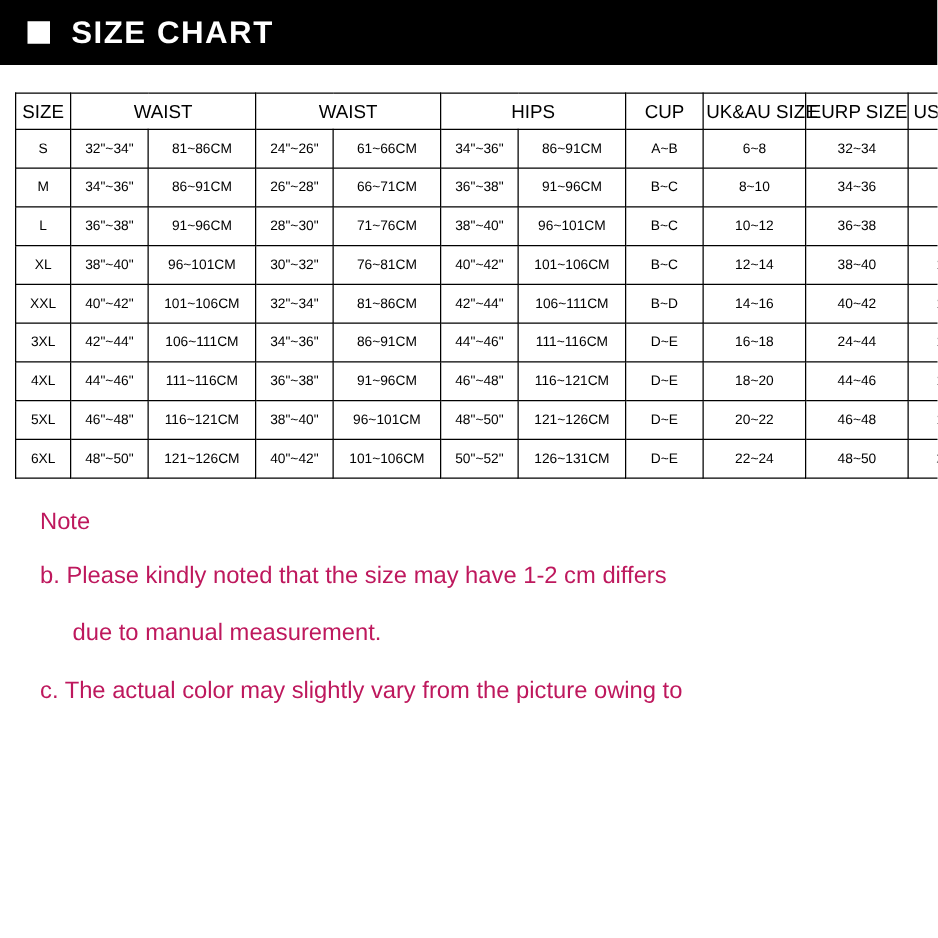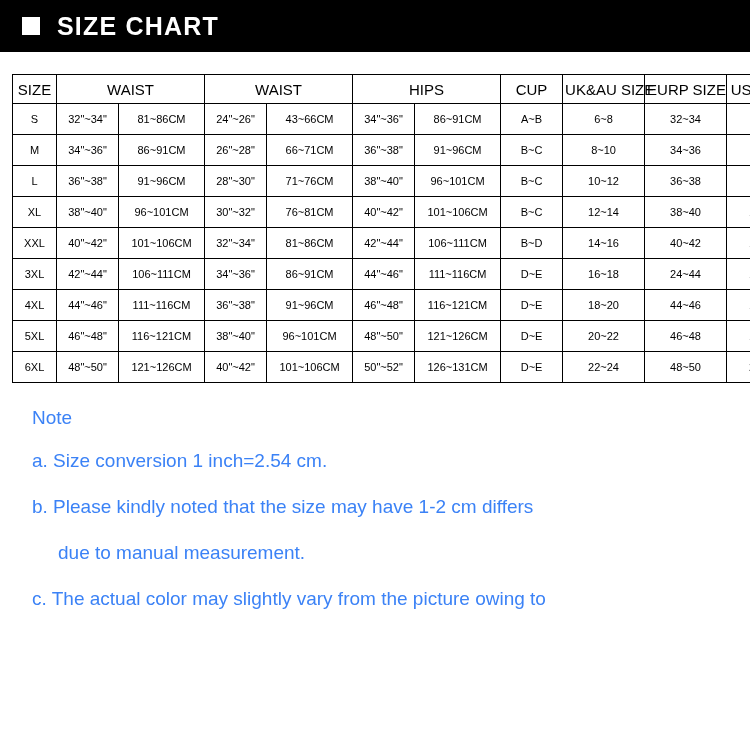--- a/index.html
+++ b/index.html
@@ -86,21 +86,21 @@
   col.c-usa    { width: 76px; }
 
   
   .notes {
     position: absolute;
     left: 32px;
     top: 398px;
     width: 700px;
     font-size: 19px;
     line-height: 46px;
-    color: #3b82f6;
+    color: #be185d;
   }
   .notes .note-title {
     font-size: 19px;
     line-height: 40px;
   }
   .notes p {
     margin: 0;
   }
   .notes .indent {
     padding-left: 26px;
@@ -145,21 +145,21 @@
           <th>EURP SIZE</th>
           <th>USA SIZE</th>
         </tr>
       </thead>
       <tbody>
         <tr>
           <td>S</td>
           <td>32"~34"</td>
           <td>81~86CM</td>
           <td>24"~26"</td>
-          <td>43~66CM</td>
+          <td>61~66CM</td>
           <td>34"~36"</td>
           <td>86~91CM</td>
           <td>A~B</td>
           <td>6~8</td>
           <td>32~34</td>
           <td>4~6</td>
         </tr>
         <tr>
           <td>M</td>
           <td>34"~36"</td>
@@ -263,19 +263,18 @@
           <td>22~24</td>
           <td>48~50</td>
           <td>20~22</td>
         </tr>
       </tbody>
     </table>
   </div>
 
   <div class="notes">
     <p class="note-title">Note</p>
-    <p>a. Size conversion 1 inch=2.54 cm.</p>
     <p>b. Please kindly noted that the size may have 1-2 cm differs</p>
     <p class="indent">due to manual measurement.</p>
     <p>c. The actual color may slightly vary from the picture owing to</p>
   </div>
 
 </div>
 
 </body></html>

